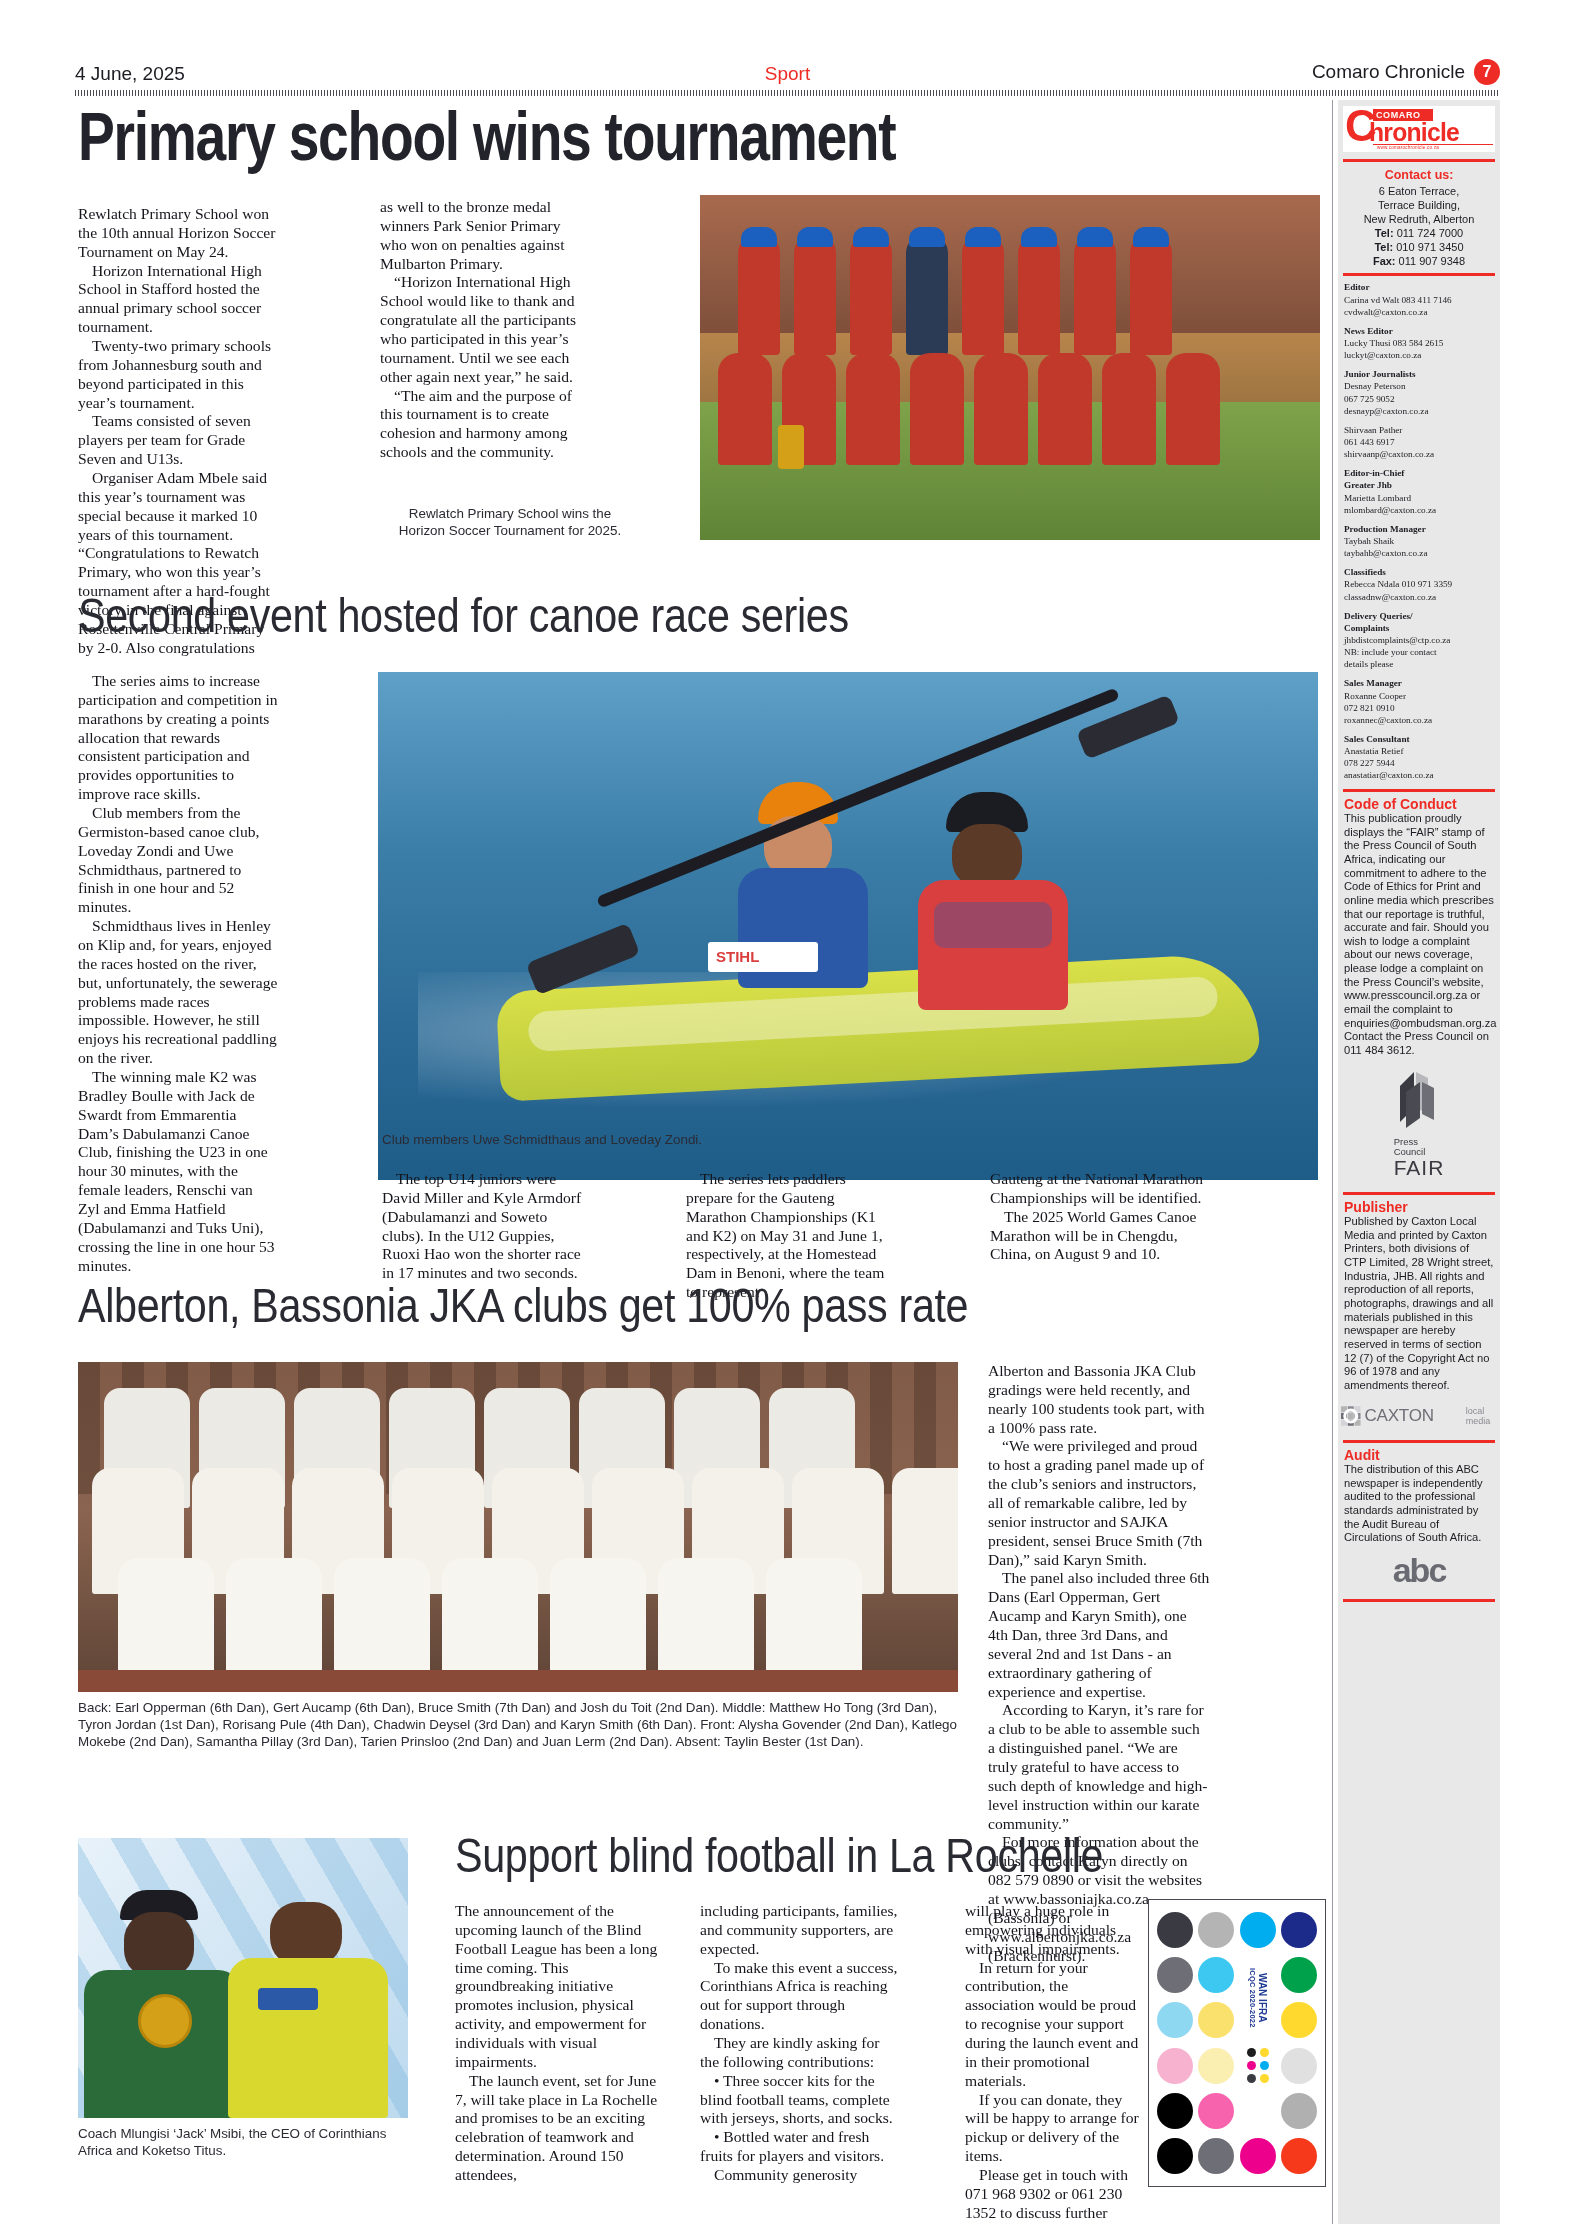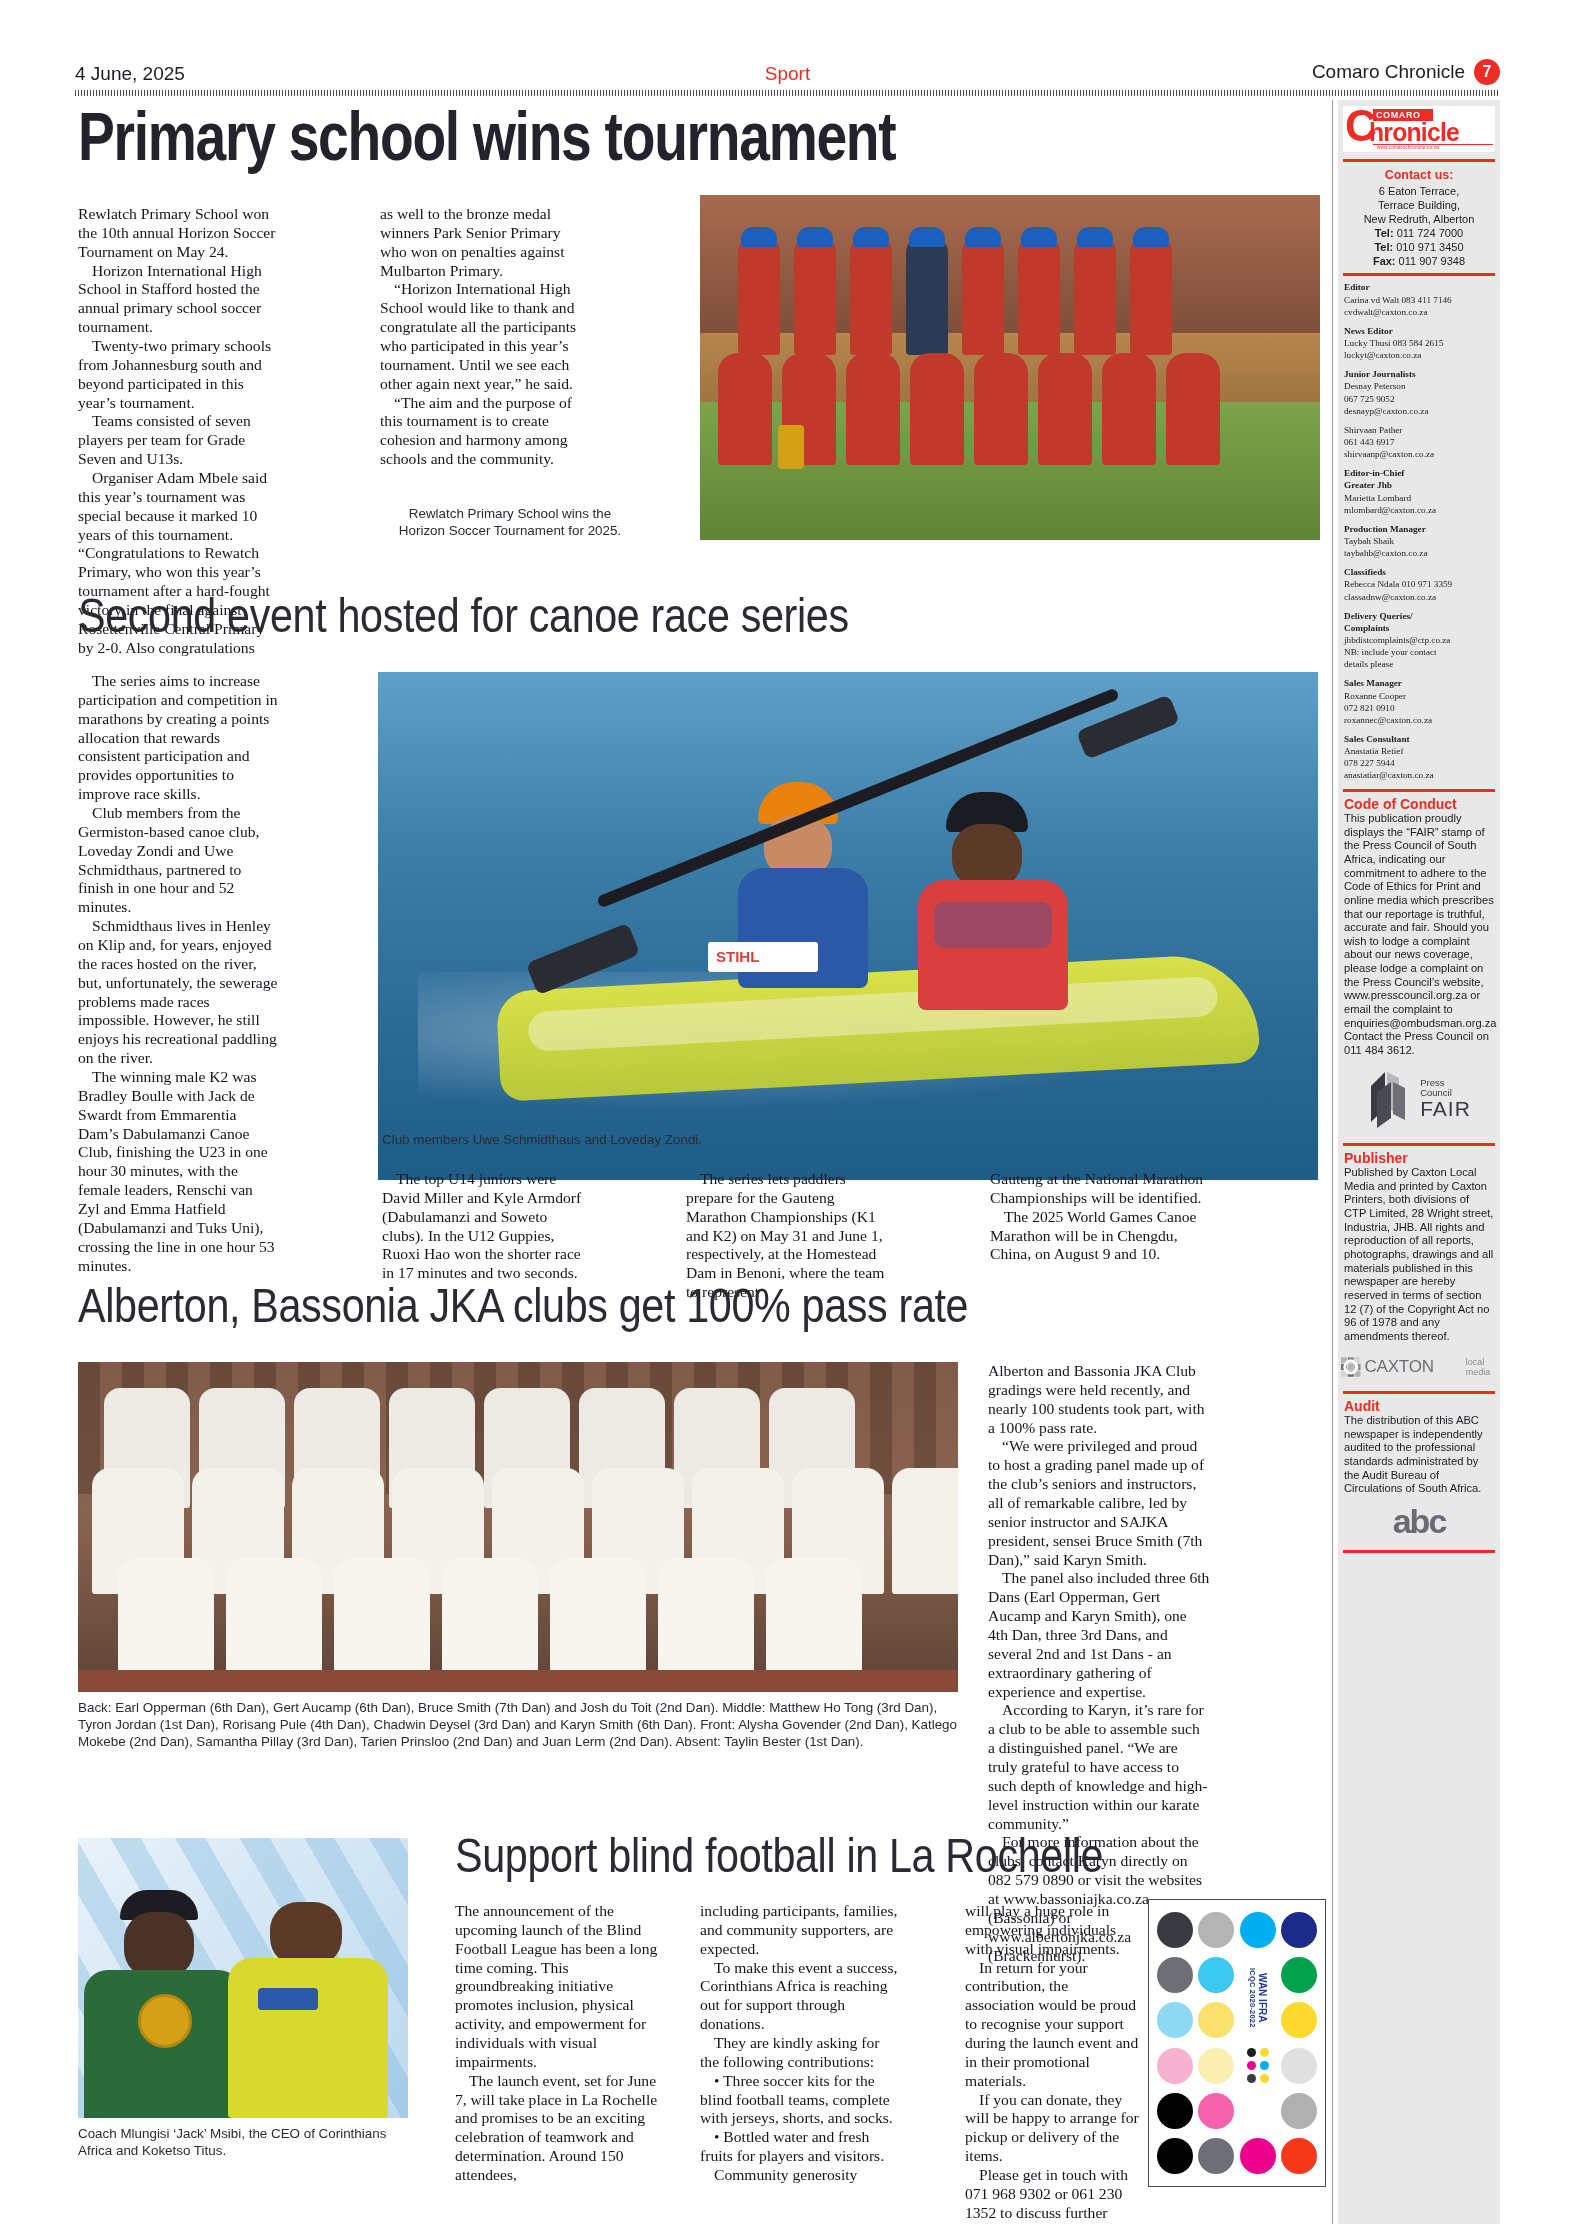--- a/index.html
+++ b/index.html
@@ -221,20 +221,21 @@
     line-height: 1.22;
     color: #1c1c22;
   }
 
   .fair-logo {
     display: flex;
     align-items: center;
     justify-content: center;
     gap: 7px;
     padding: 10px 0 8px 0;
+    flex-direction: column;
   }
   .fair-text {
     font-family: "Liberation Sans", sans-serif;
     color: #3a3a42;
     line-height: 1.05;
   }
   .fair-text .sm { font-size: 9.5px; display:block; }
   .fair-text .lg { font-size: 21px; letter-spacing: 1px; display:block; }
 
   .caxton-logo {
@@ -332,21 +333,21 @@
     <h1 class="headline-black">Primary school wins tournament</h1>
   </div>
 
   <div class="col" style="position:absolute;left:78px;top:205px;width:200px;">
     <p class="first">Rewlatch Primary School won the 10th annual Horizon Soccer Tournament on May 24.</p>
     <p>Horizon International High School in Stafford hosted the annual primary school soccer tournament.</p>
     <p>Twenty-two primary schools from Johannesburg south and beyond participated in this year’s tournament.</p>
     <p>Teams consisted of seven players per team for Grade Seven and U13s.</p>
     <p>Organiser Adam Mbele said this year’s tournament was special because it marked 10 years of this tournament. “Congratulations to Rewatch Primary, who won this year’s tournament after a hard-fought victory in the final against Rosettenville Central Primary by 2-0. Also congratulations</p>
   </div>
-  <div class="col" style="position:absolute;left:380px;top:205px;width:200px;">
+  <div class="col" style="position:absolute;left:380px;top:198px;width:200px;">
     <p class="first">as well to the bronze medal winners Park Senior Primary who won on penalties against Mulbarton Primary.</p>
     <p>“Horizon International High School would like to thank and congratulate all the participants who participated in this year’s tournament. Until we see each other again next year,” he said.</p>
     <p>“The aim and the purpose of this tournament is to create cohesion and harmony among schools and the community.</p>
   </div>
 
   <div class="photo" style="left:700px;top:195px;width:620px;height:345px;background:#6b8f3e;">
     <div style="position:absolute;left:0;top:0;width:100%;height:42%;background:linear-gradient(#a86a4e,#7d4e3a);"></div>
     <div style="position:absolute;left:0;top:40%;width:100%;height:22%;background:linear-gradient(#b7854c,#9c7340);"></div>
     <div style="position:absolute;left:0;top:60%;width:100%;height:40%;background:linear-gradient(#7fa34a,#5f8436);"></div>
 

